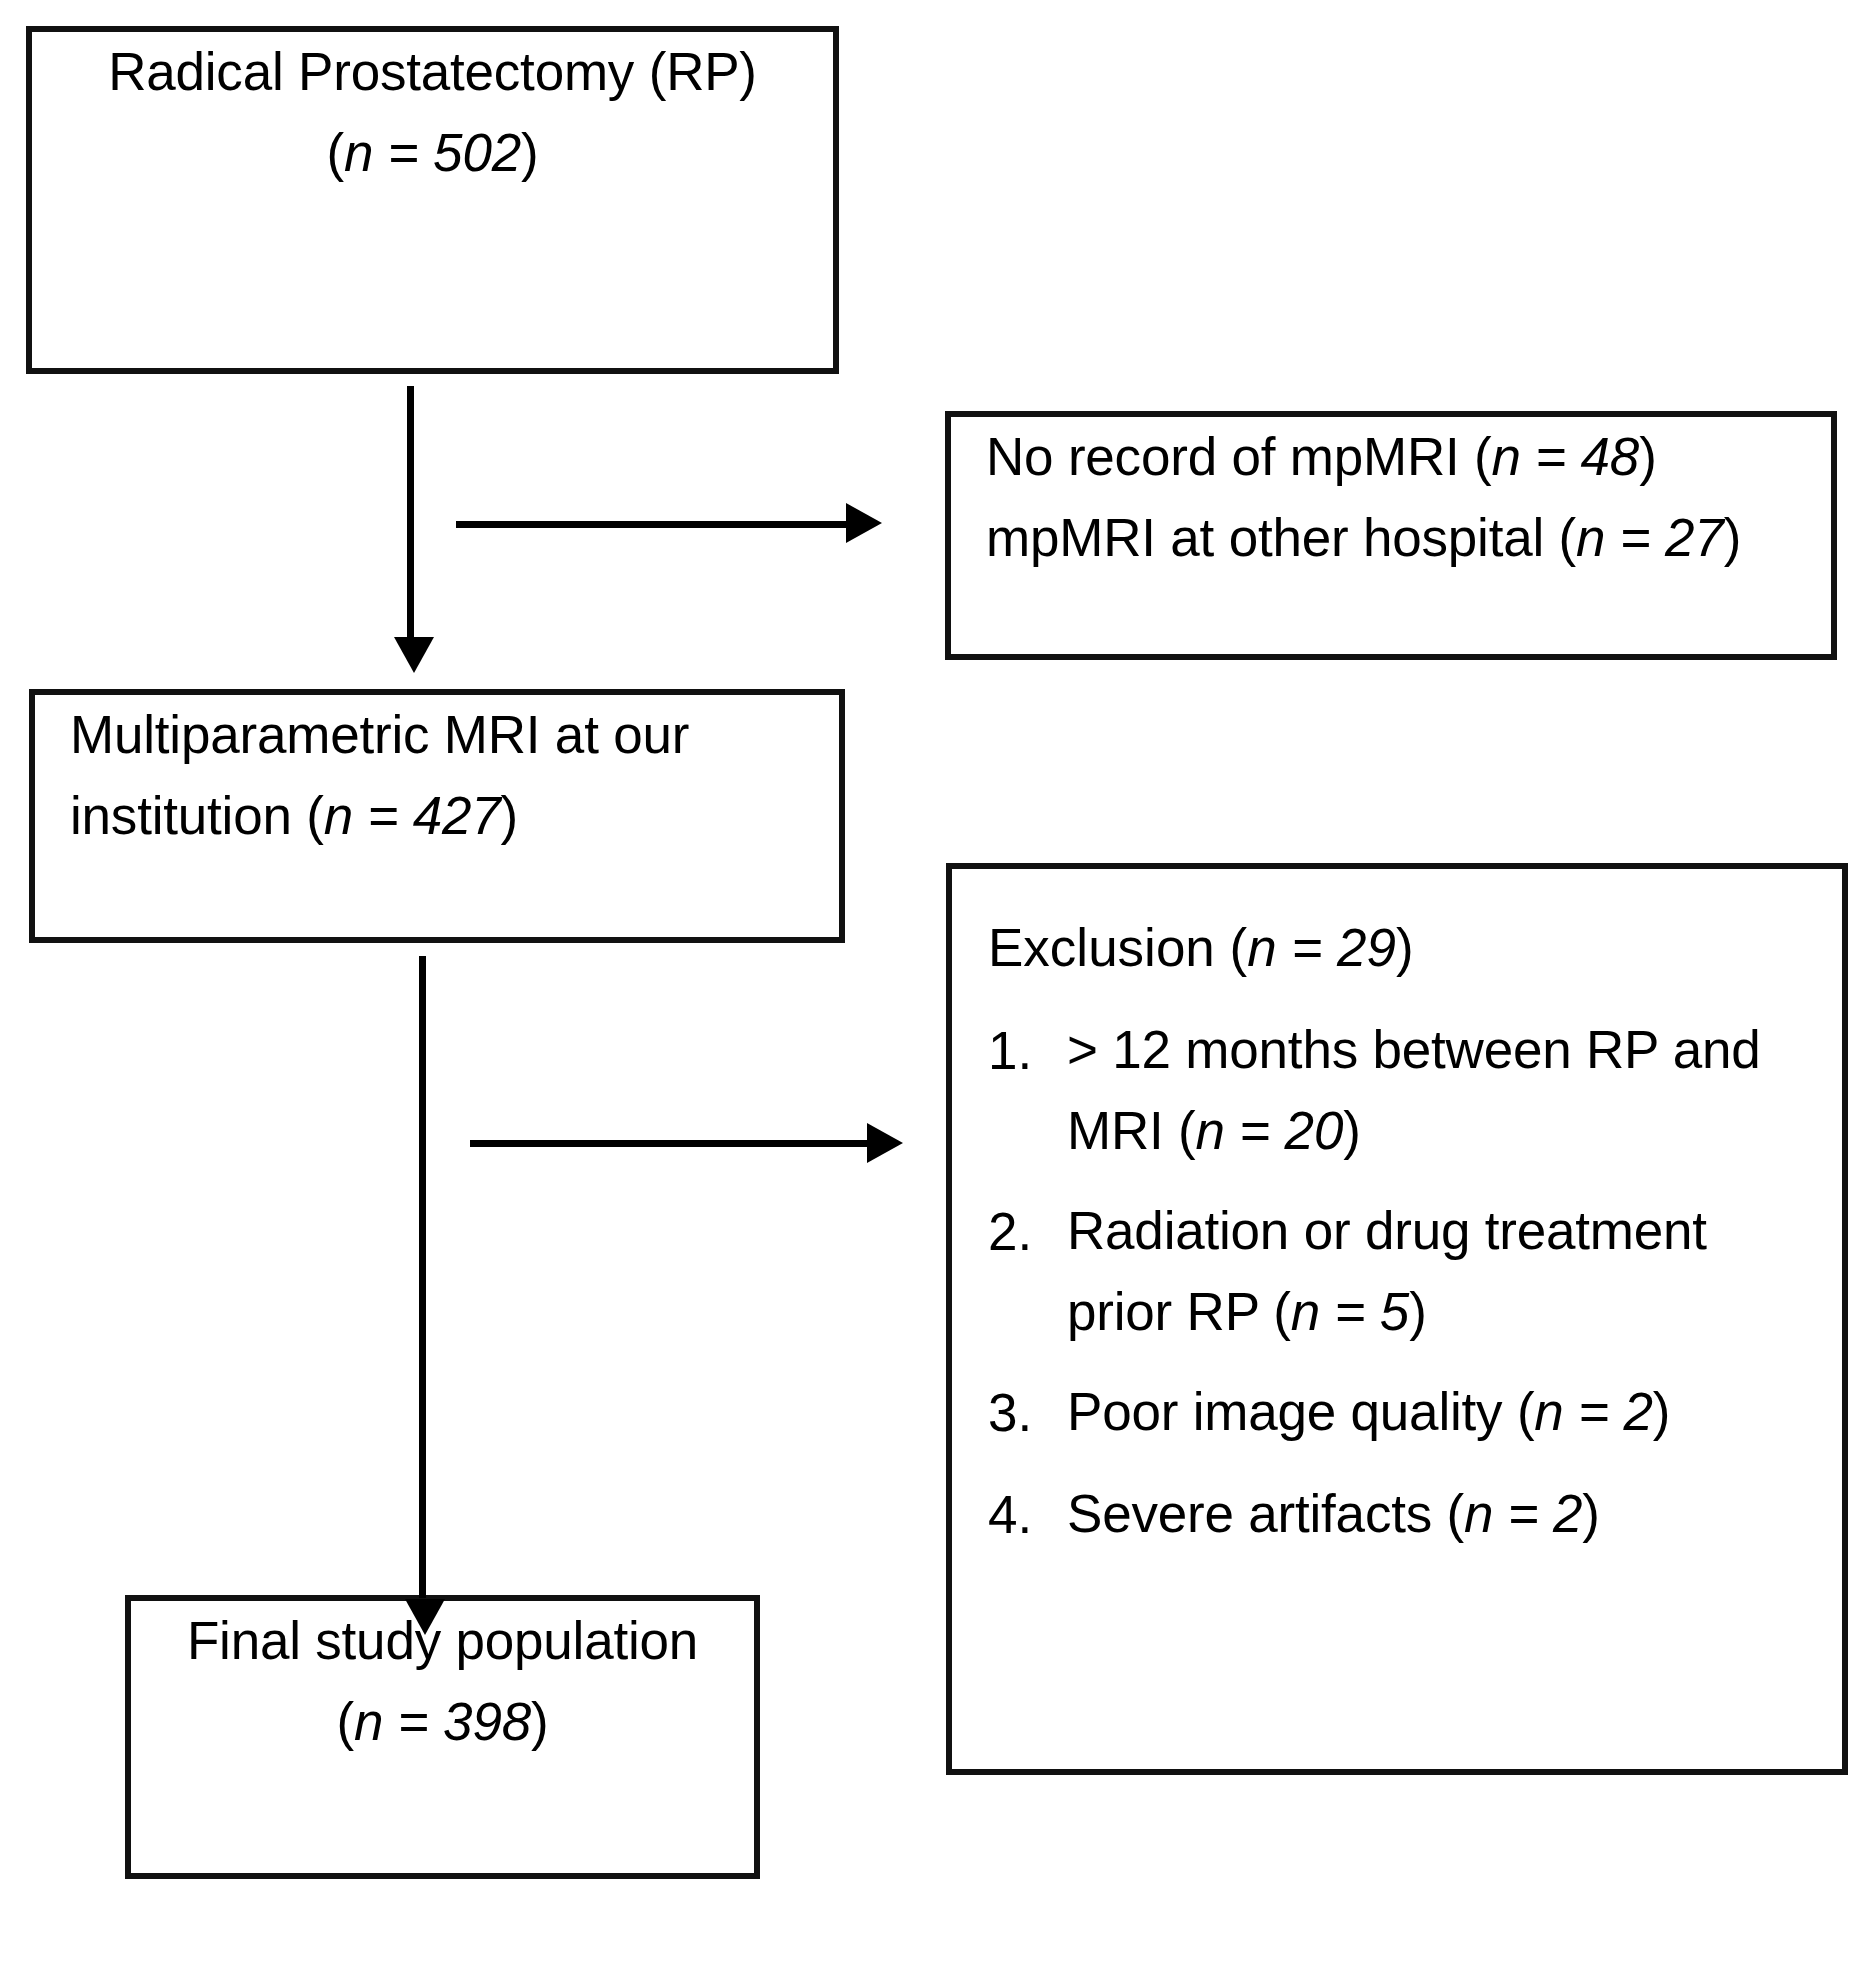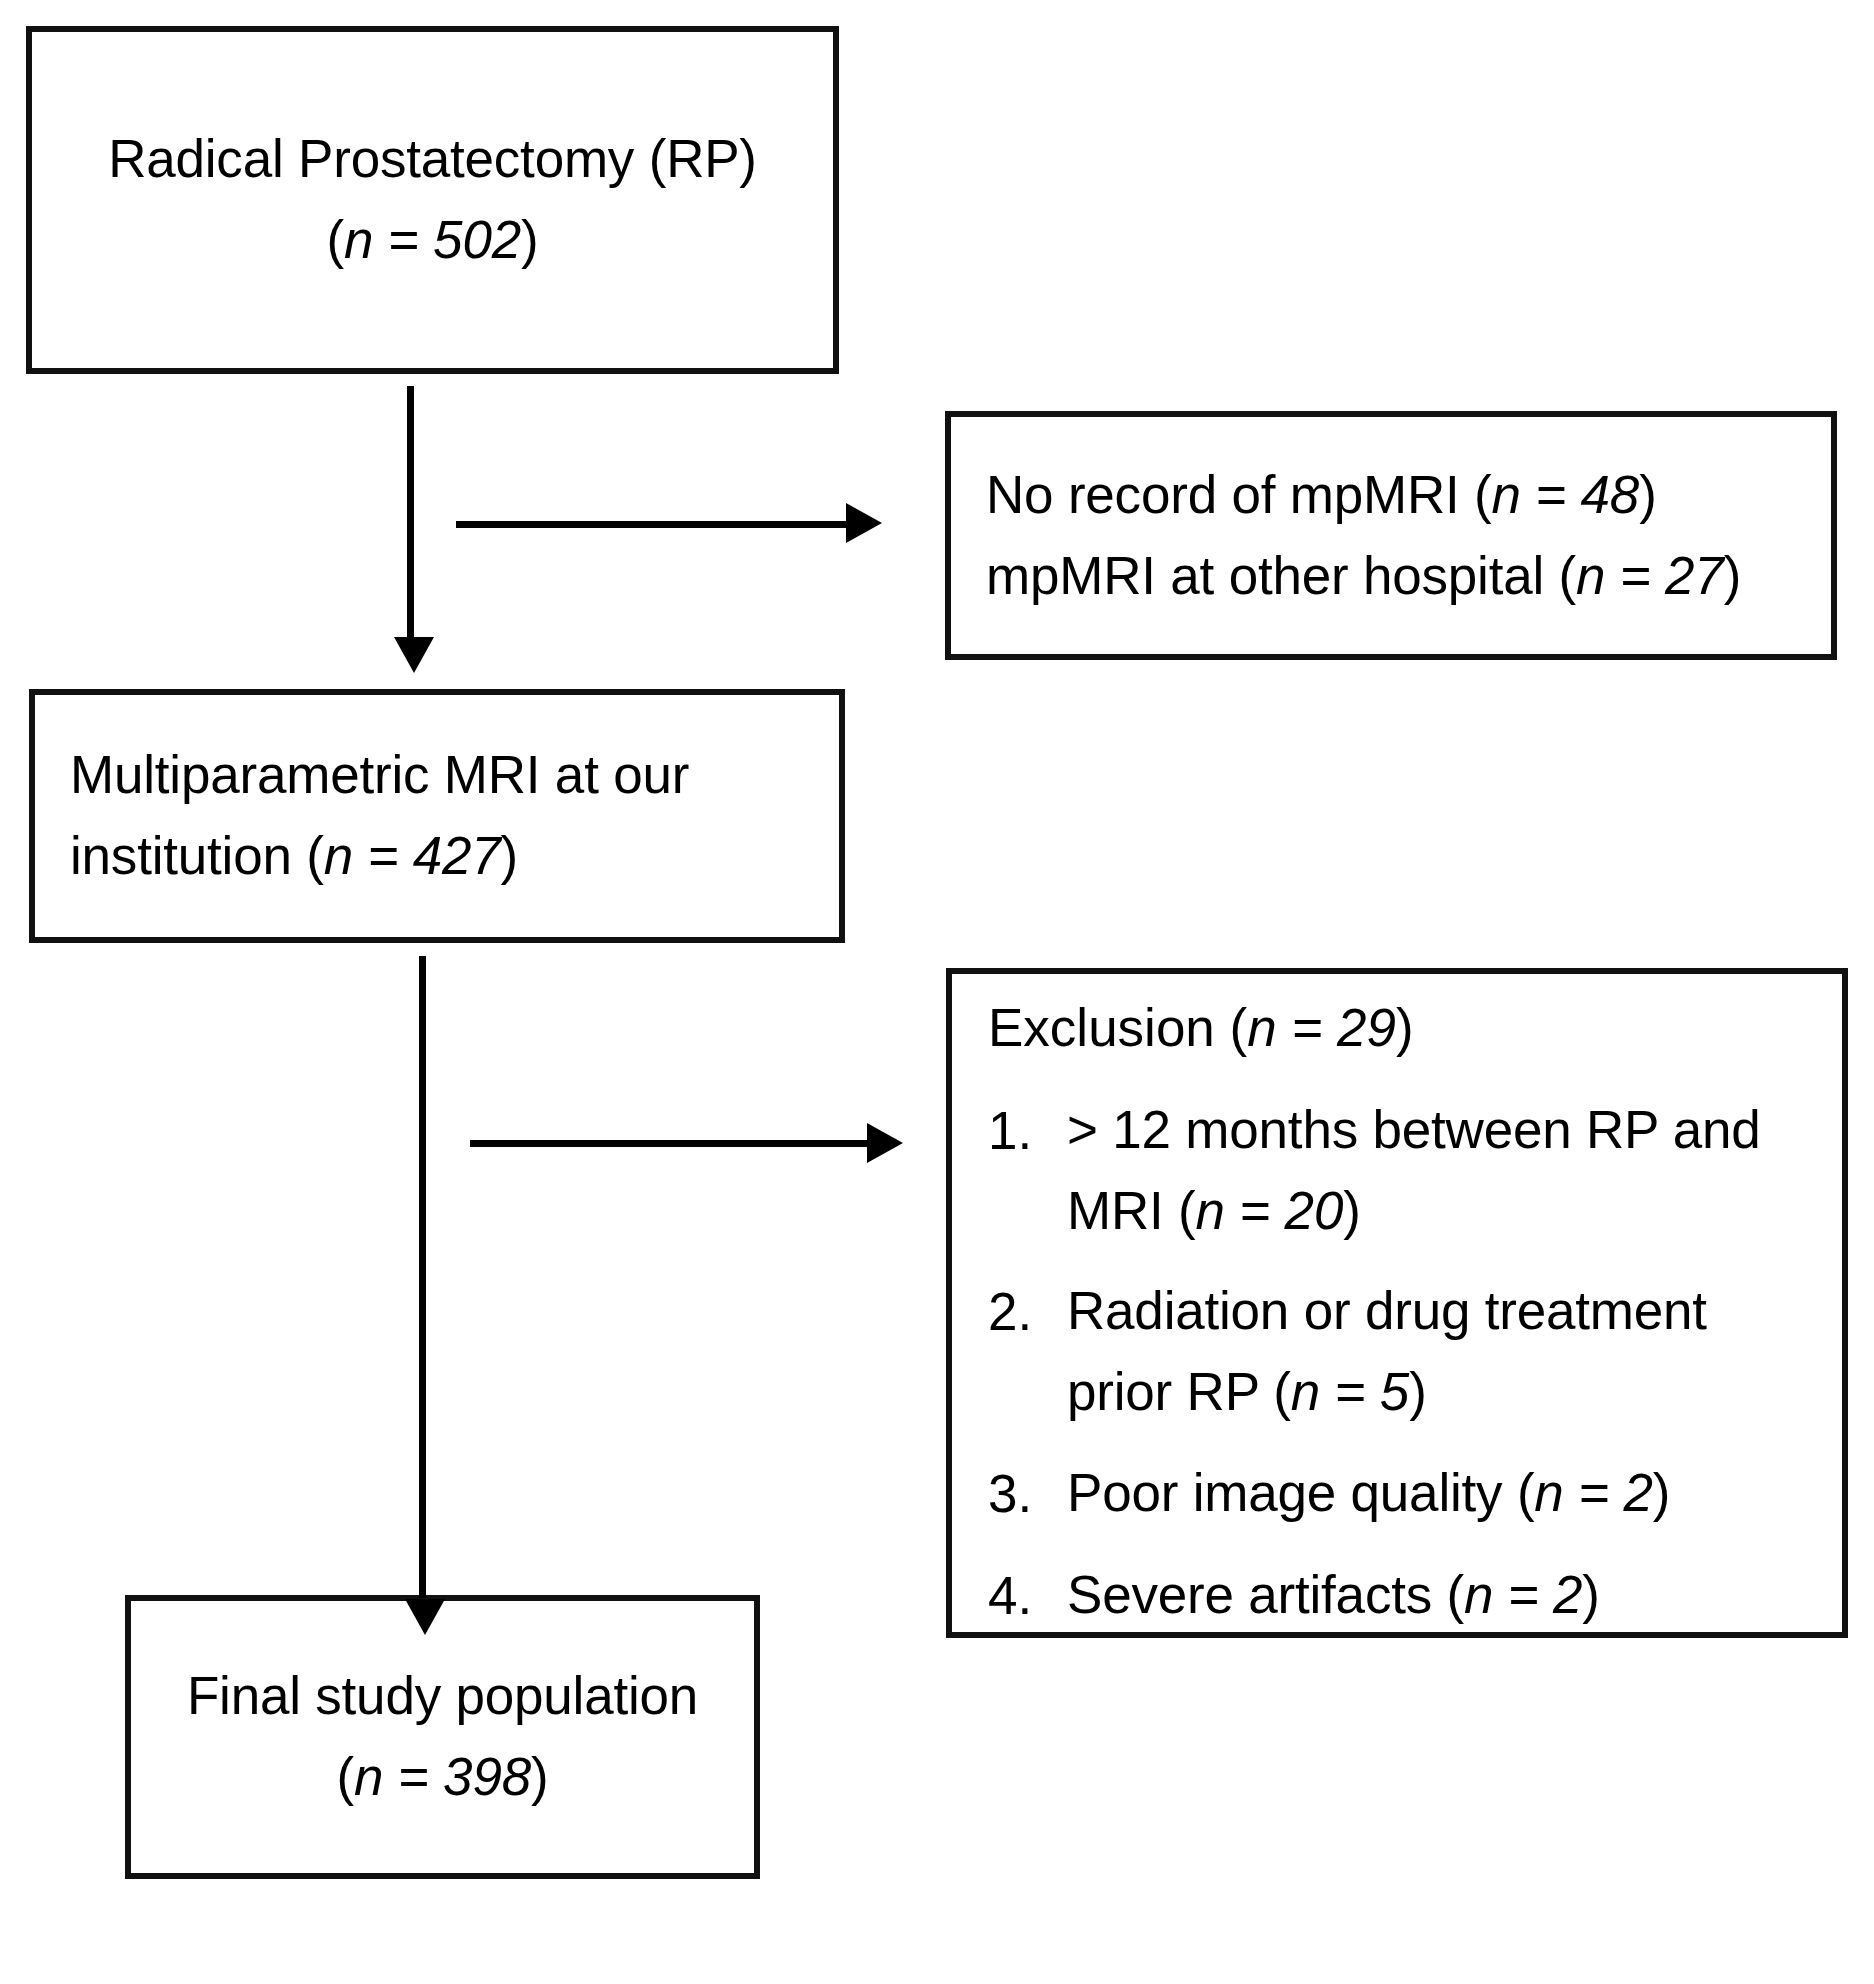--- a/index.html
+++ b/index.html
@@ -17,21 +17,21 @@
     color: #000000;
     overflow: hidden;
   }
   .fc-box {
     position: absolute;
     box-sizing: border-box;
     border: 6.8px solid #111111;
     background: #ffffff;
     display: flex;
     flex-direction: column;
-    justify-content: center;
+    justify-content: flex-start;
   }
   .fc-line {
     font-size: 53px;
     line-height: 1.52;
     white-space: nowrap;
     letter-spacing: -0.2px;
   }
   .center .fc-line { text-align: center; }
   .left .fc-line { text-align: left; }
   .ital { font-style: italic; margin-top: 38px; }
@@ -49,22 +49,22 @@
   #box-norec .inner { padding: 0 35px; }
 
   
   #box-mp {
     left: 29px; top: 689px; width: 816px; height: 254px;
   }
   #box-mp .inner { padding: 0 35px; }
 
   
   #box-excl {
-    left: 946px; top: 968px; width: 902px; height: 670px;
-    justify-content: center;
+    left: 946px; top: 863px; width: 902px; height: 912px;
+    justify-content: flex-start;
   }
   #box-excl .inner { padding: 38px 30px 0 36px; }
   .excl-head { font-size: 53px; line-height: 1.55; margin-bottom: 21px; }
   .excl-list { list-style: none; margin: 0; padding: 0; }
   .excl-item {
     display: flex;
     align-items: flex-start;
     font-size: 53px;
     line-height: 1.55;
     margin-bottom: 20px;

